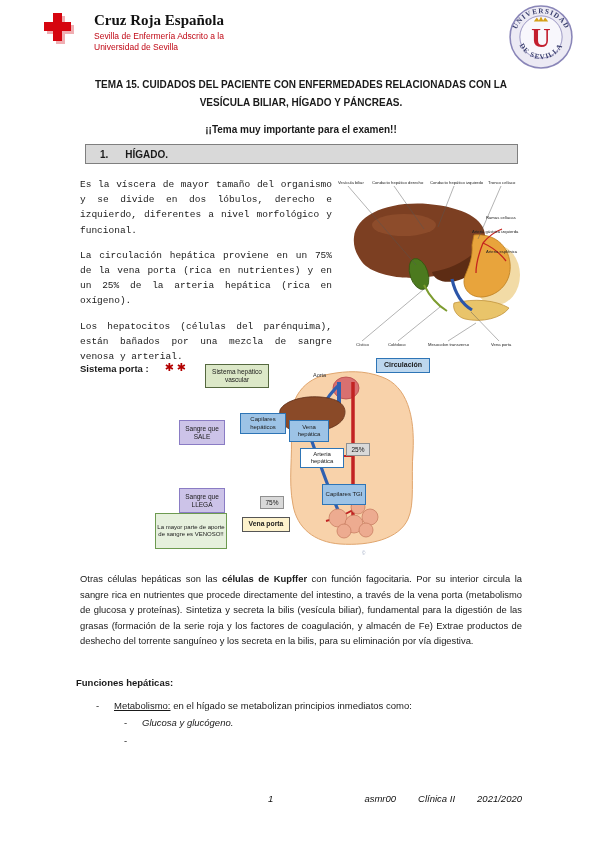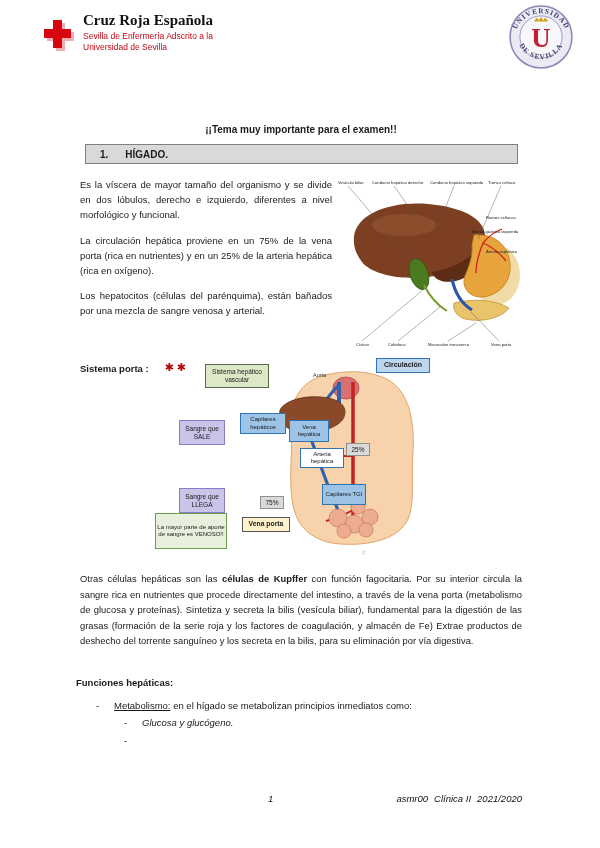--- a/index.html
+++ b/index.html
@@ -1,20 +1,20 @@
 <!DOCTYPE html>
 <html><head>
 <meta charset="utf-8">
 <style>
   html,body { margin:0; padding:0; background:#f0f0f0; }
   .page { position:relative; width:600px; height:848px; margin:0 auto; background:#ffffff;
           font-family:"Liberation Sans", sans-serif; color:#1a1a1a; overflow:hidden; }
 
   
-  .header-left { position:absolute; left:42px; top:12px; display:flex; gap:9px; align-items:flex-end; }
+  .header-left { position:absolute; left:42px; top:12px; display:flex; gap:20px; align-items:flex-start; }
   .cruz-logo { position:relative; width:32px; height:34px; flex:none; }
   .cruz-logo .sh-v { position:absolute; left:14px; top:4px; width:9px; height:28px; background:#f0aeb2; }
   .cruz-logo .sh-h { position:absolute; left:5px;  top:13px; width:27px; height:9px; background:#f0aeb2; }
   .cruz-logo .cr-v { position:absolute; left:11px; top:1px; width:9px; height:28px; background:#d6050f; }
   .cruz-logo .cr-h { position:absolute; left:2px;  top:10px; width:27px; height:9px; background:#d6050f; }
   .org-name { font-family:"Liberation Serif", serif; font-weight:bold; font-size:15px; color:#111; margin-bottom:2px; }
   .org-sub  { color:#c00714; font-size:8.5px; line-height:1.3; }
   .seal { position:absolute; right:26px; top:4px; width:66px; height:66px; }
   .seal-arc { font-size:7px; font-weight:bold; fill:#3a3f6e; letter-spacing:1px; font-family:"Liberation Serif", serif; }
   .seal-u { font-size:26px; font-weight:bold; fill:#c31f2e; font-family:"Liberation Serif", serif; }
@@ -27,21 +27,21 @@
 
   
   .section-box { position:absolute; top:144px; left:85px; width:433px; height:20px;
                  background:#d9d9d9; border:1px solid #7f7f7f; box-sizing:border-box;
                  display:flex; align-items:center; font-weight:bold; font-size:10px; padding-left:14px; }
   .section-title { margin-left:17px; }
 
   
   .intro-row { position:absolute; top:177px; left:80px; width:442px; display:flex; justify-content:space-between; }
   .intro-text { width:252px; font-size:9.5px; line-height:1.6; text-align:justify; }
-  .intro-text p { margin:0 0 10px 0; }
+  .intro-text p { margin:0 0 10px 0;font-family:Liberation Mono, monospace; }
   .liver-fig { width:186px; height:174px; flex:none; }
   .fig-label { font-size:4.2px; fill:#222; font-family:"Liberation Sans", sans-serif; }
   .leader { stroke:#555; stroke-width:0.45; }
 
   
   .porta-section { position:absolute; top:358px; left:80px; width:442px; height:208px; }
   .porta-label { font-weight:bold; font-size:9.5px; display:inline-block; }
   .stars { color:#b30000; font-size:11px; margin-left:16px; letter-spacing:3px; vertical-align:middle; }
   .diagram { position:absolute; left:72px; top:0px; width:312px; height:204px; }
   .diagram svg.backdrop { position:absolute; left:0; top:0; width:312px; height:204px; }
@@ -70,21 +70,21 @@
   .funciones { position:absolute; top:676px; left:76px; width:442px; font-size:9.5px; line-height:1.55; }
   .func-heading { font-weight:bold; margin-bottom:8px; }
   .li { display:flex; margin-bottom:3px; text-align:justify; }
   .l1 { padding-left:20px; }
   .l2 { padding-left:48px; }
   .dash { width:18px; flex:none; }
 
   
   .footer { position:absolute; top:793px; left:80px; width:442px; font-style:italic; font-size:9.5px; color:#111; }
   .f-page { position:absolute; left:188px; }
-  .f-meta { position:absolute; right:0; display:flex; gap:6px; }
+  .f-meta { position:absolute; right:0; display:flex; gap:22px; }
 </style>
 </head>
 <body>
 
 <div class="page">
 
   <div class="header-left">
     <div class="cruz-logo">
       <div class="sh-v"></div>
         <div class="sh-h"></div>
@@ -104,20 +104,21 @@
     <defs>
       <path id="arcTop" d="M 6,35 A 26,26 0 0 1 58,35"></path>
       <path id="arcBot" d="M 10,37 A 23,23 0 0 0 54,37"></path>
     </defs>
     <text class="seal-arc"><textPath href="#arcTop" startOffset="50%" text-anchor="middle">UNIVERSIDAD</textPath></text>
     <text class="seal-arc"><textPath href="#arcBot" startOffset="50%" text-anchor="middle">DE SEVILLA</textPath></text>
     <path d="M25,17 l3,-4 2,3 2,-4 2,4 2,-3 3,4 z" fill="#d4a017"></path>
     <text x="32" y="42" text-anchor="middle" class="seal-u">U</text>
   </svg>
 
+  <div class="doc-title">TEMA 15. CUIDADOS DEL PACIENTE CON ENFERMEDADES RELACIONADAS CON LA VESÍCULA BILIAR, HÍGADO Y PÁNCREAS.</div>
   <div class="doc-subtitle">¡¡Tema muy importante para el examen!!</div>
 
   <div class="section-box">
     <span>1.</span>
     <span class="section-title">HÍGADO.</span>
   </div>
 
   <div class="intro-row">
     <div class="intro-text">
       <p>Es la víscera de mayor tamaño del organismo y se divide en dos lóbulos, derecho e izquierdo, diferentes a nivel morfológico y funcional.</p>

